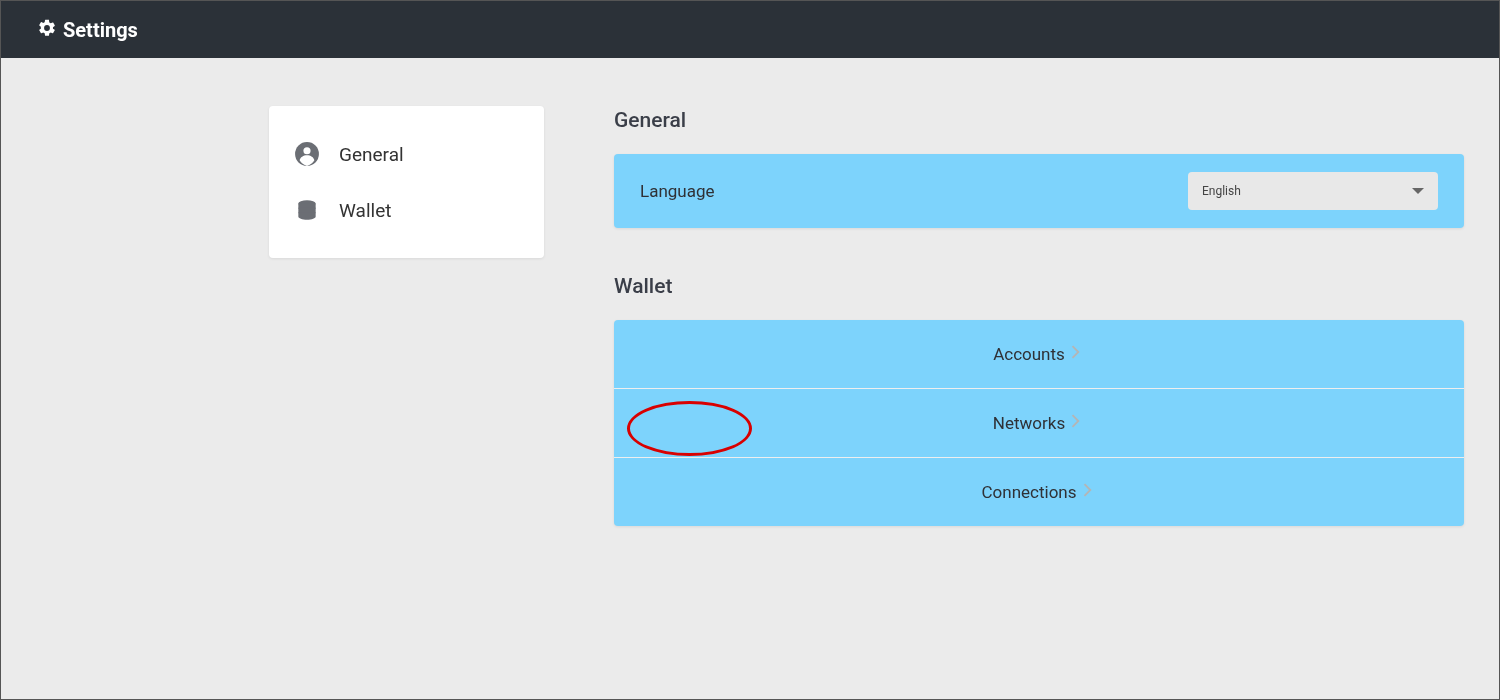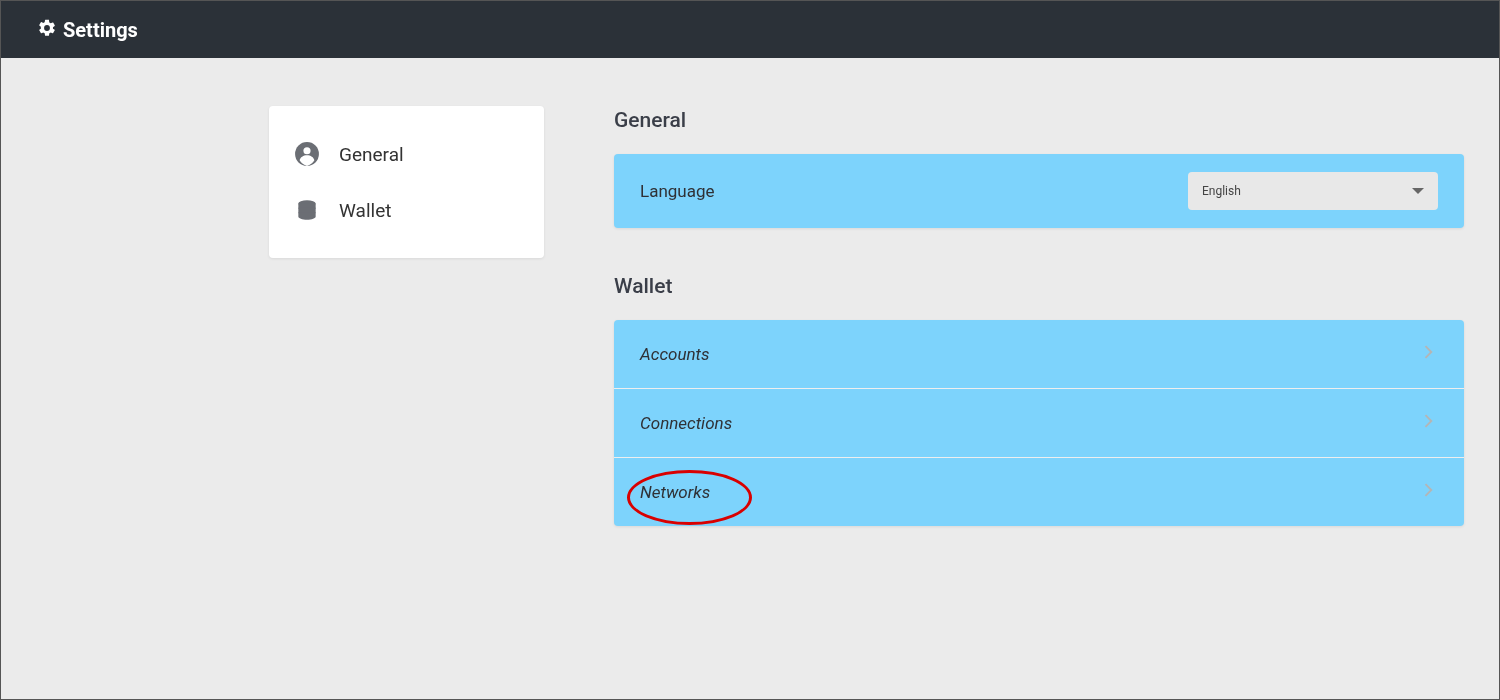--- a/index.html
+++ b/index.html
@@ -85,26 +85,25 @@
   .caret-down {
     width: 0; height: 0;
     border-left: 6px solid transparent;
     border-right: 6px solid transparent;
     border-top: 6px solid #666;
   }
   .wallet-section { margin-top: 46px; }
   .list-row {
     display: flex;
     align-items: center;
-    justify-content: space-between;
+    justify-content: center;
     padding: 22px 26px;
     border-bottom: 1px solid #eee;
     cursor: pointer;
     position: relative;
-    font-style: italic;
   }
   .list-row:last-child { border-bottom: none; }
   .list-label { font-size: 17px; color: #2f3136; }
   .chevron svg { width: 20px; height: 20px; stroke: #b5b5b5; fill:none; stroke-width:2.2; }
   .annotation-ellipse {
     position: absolute;
     border: 3px solid #d90000;
     border-radius: 50%;
     pointer-events: none;
     width: 125px;
@@ -167,29 +166,29 @@
     <div class="wallet-section">
       <div class="section-title">Wallet</div>
       <div class="panel">
         <div class="list-row">
           <span class="list-label">Accounts</span>
           <span class="chevron"><svg viewBox="0 0 24 24">
                 <polyline points="9 5 16 12 9 19"></polyline>
               </svg></span>
         </div>
         <div class="list-row">
-          <span class="list-label">Connections</span>
-          <span class="chevron"><svg viewBox="0 0 24 24">
-                <polyline points="9 5 16 12 9 19"></polyline>
-              </svg></span>
-        </div>
-        <div class="list-row">
           <span class="list-label">Networks</span>
           <span class="chevron"><svg viewBox="0 0 24 24">
                 <polyline points="9 5 16 12 9 19"></polyline>
               </svg></span>
           <div class="annotation-ellipse"></div>
+        </div>
+        <div class="list-row">
+          <span class="list-label">Connections</span>
+          <span class="chevron"><svg viewBox="0 0 24 24">
+                <polyline points="9 5 16 12 9 19"></polyline>
+              </svg></span>
         </div>
       </div>
     </div>
 
   </div>
 </div>
 
 </body></html>

